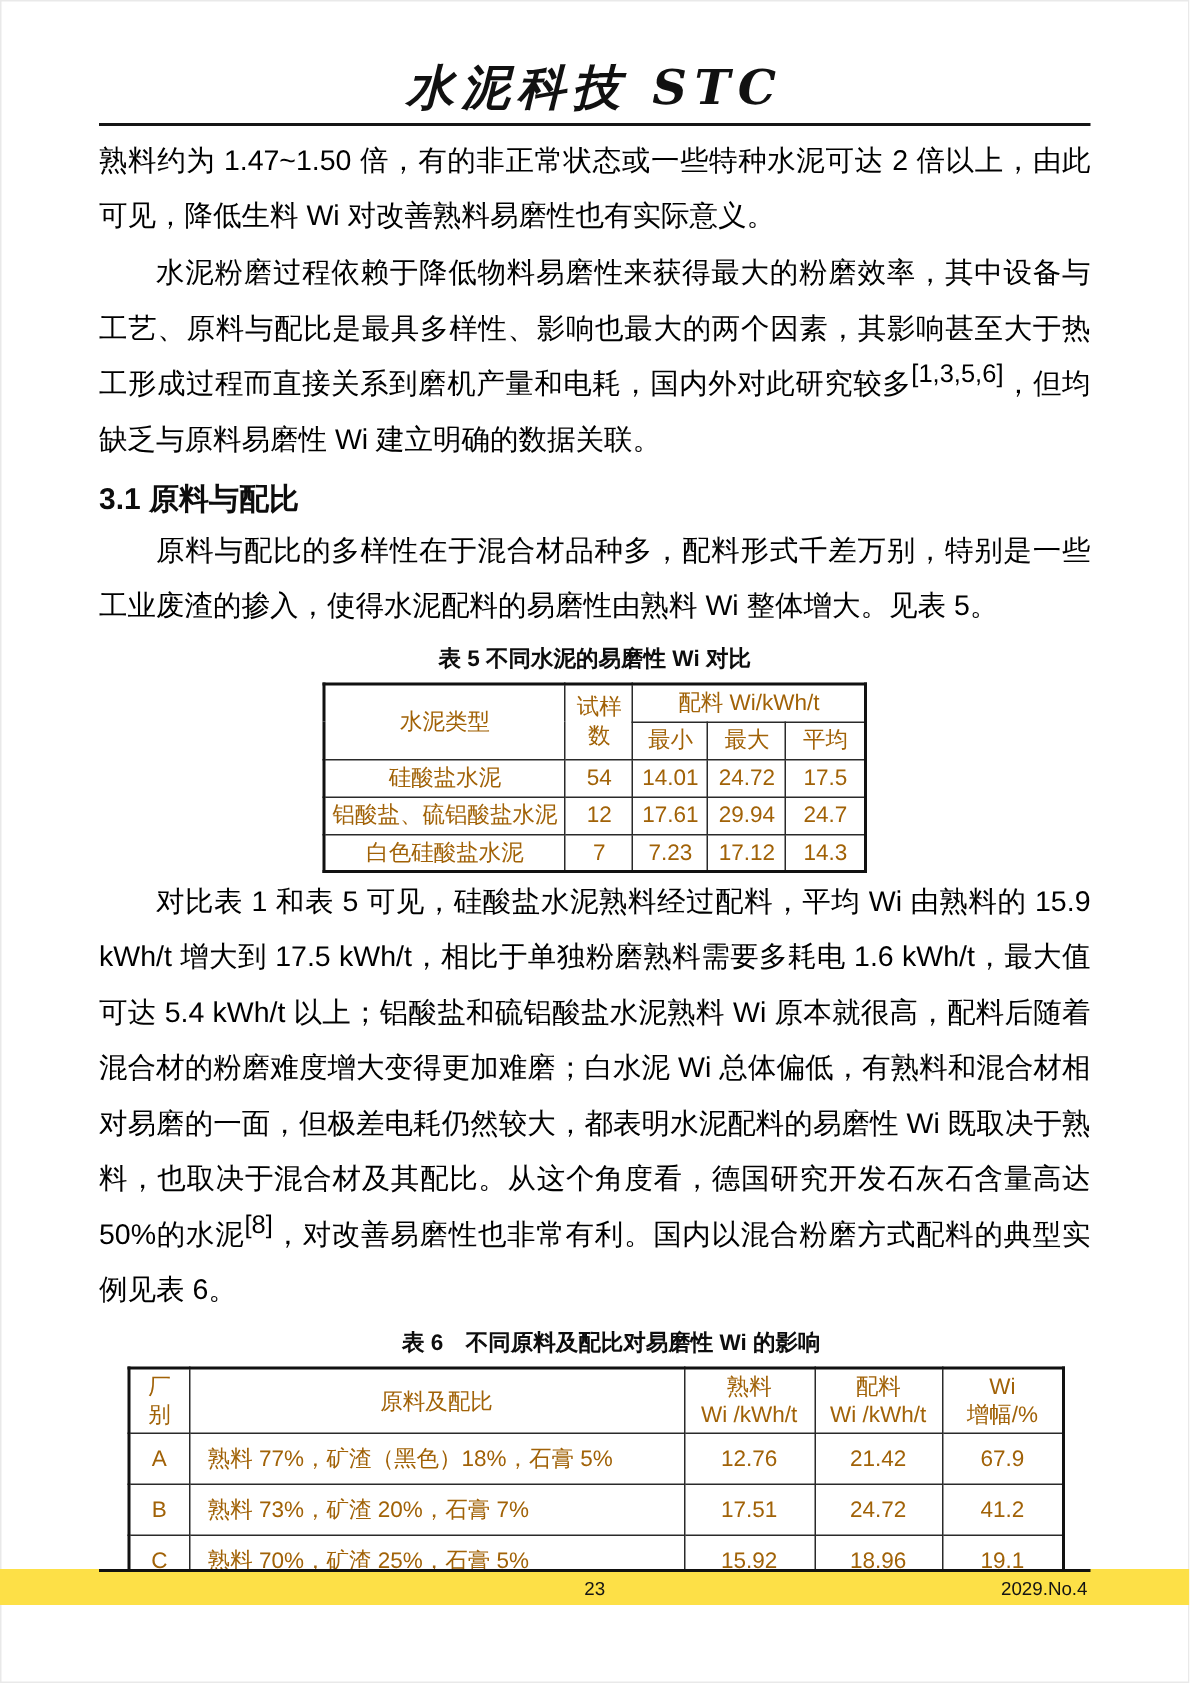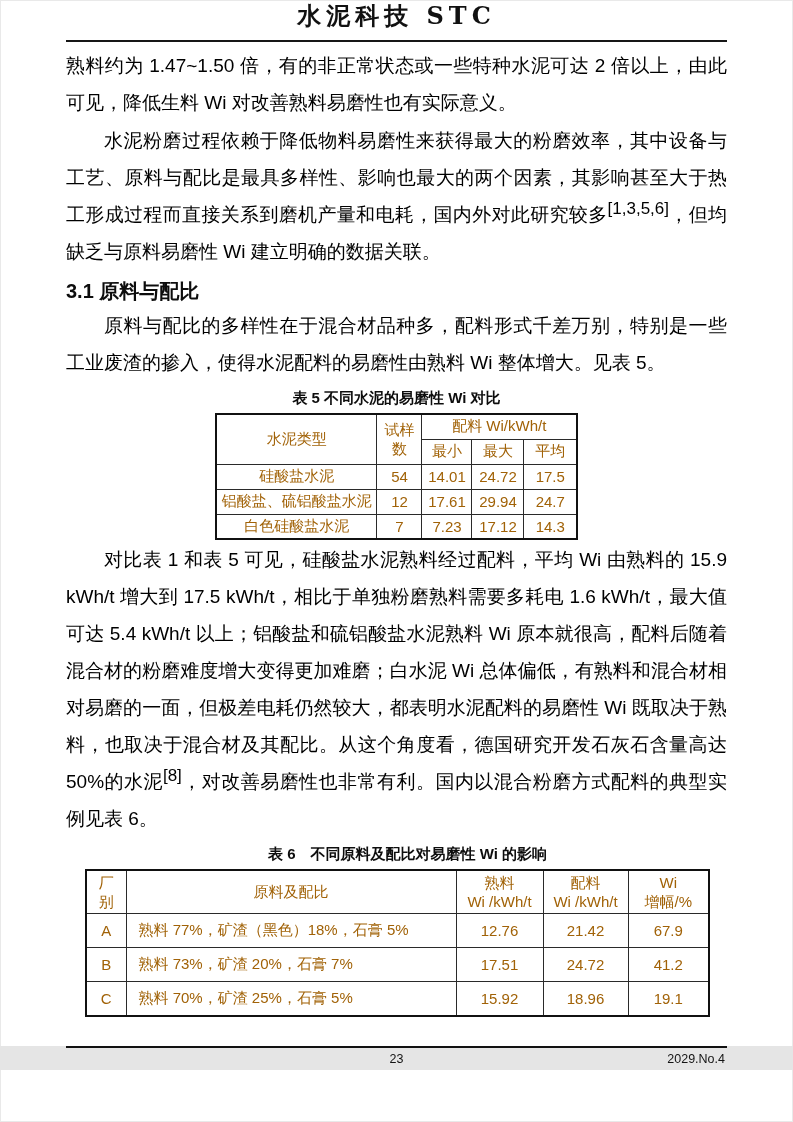--- a/index.html
+++ b/index.html
@@ -11,24 +11,26 @@
     width: 793px;
     height: 1122px;
     margin: 0 auto;
     background: #ffffff;
     box-shadow: inset 0 0 0 1px #e9e9e9;
     overflow: hidden;
   }
 
   
   .journal-title {
+    padding-top: 42px;
     text-align: center;
     font-family: "DejaVu Serif", serif;
-    font-weight: bold;
-    font-size: 24px;
+    font-style: italic;
+    font-weight: bold;
+    font-size: 32px;
     line-height: 32px;
     letter-spacing: 5px;
     color: #111;
   }
   .header-rule {
     margin: 8px 66px 0 66px;
     height: 0;
     border-top: 2px solid #161616;
   }
 
@@ -90,21 +92,21 @@
   .table6 { width: 623px; margin-left: 19px; }
   .table6 th { height: 40px; }
   .table6 td { height: 34px; }
   .table6 td.mix-cell { text-align: left; padding-left: 12px; }
 
   
   footer {
     position: absolute;
     left: 0; right: 0;
     top: 1046px;
-    background: #e5e5e5;
+    background: #fde047;
   }
   .footer-rule {
     margin: 0 66px;
     border-top: 2.5px solid #111;
   }
   .footer-row {
     position: relative;
     margin: 0 66px;
     height: 22px;
     font-size: 12.5px;

